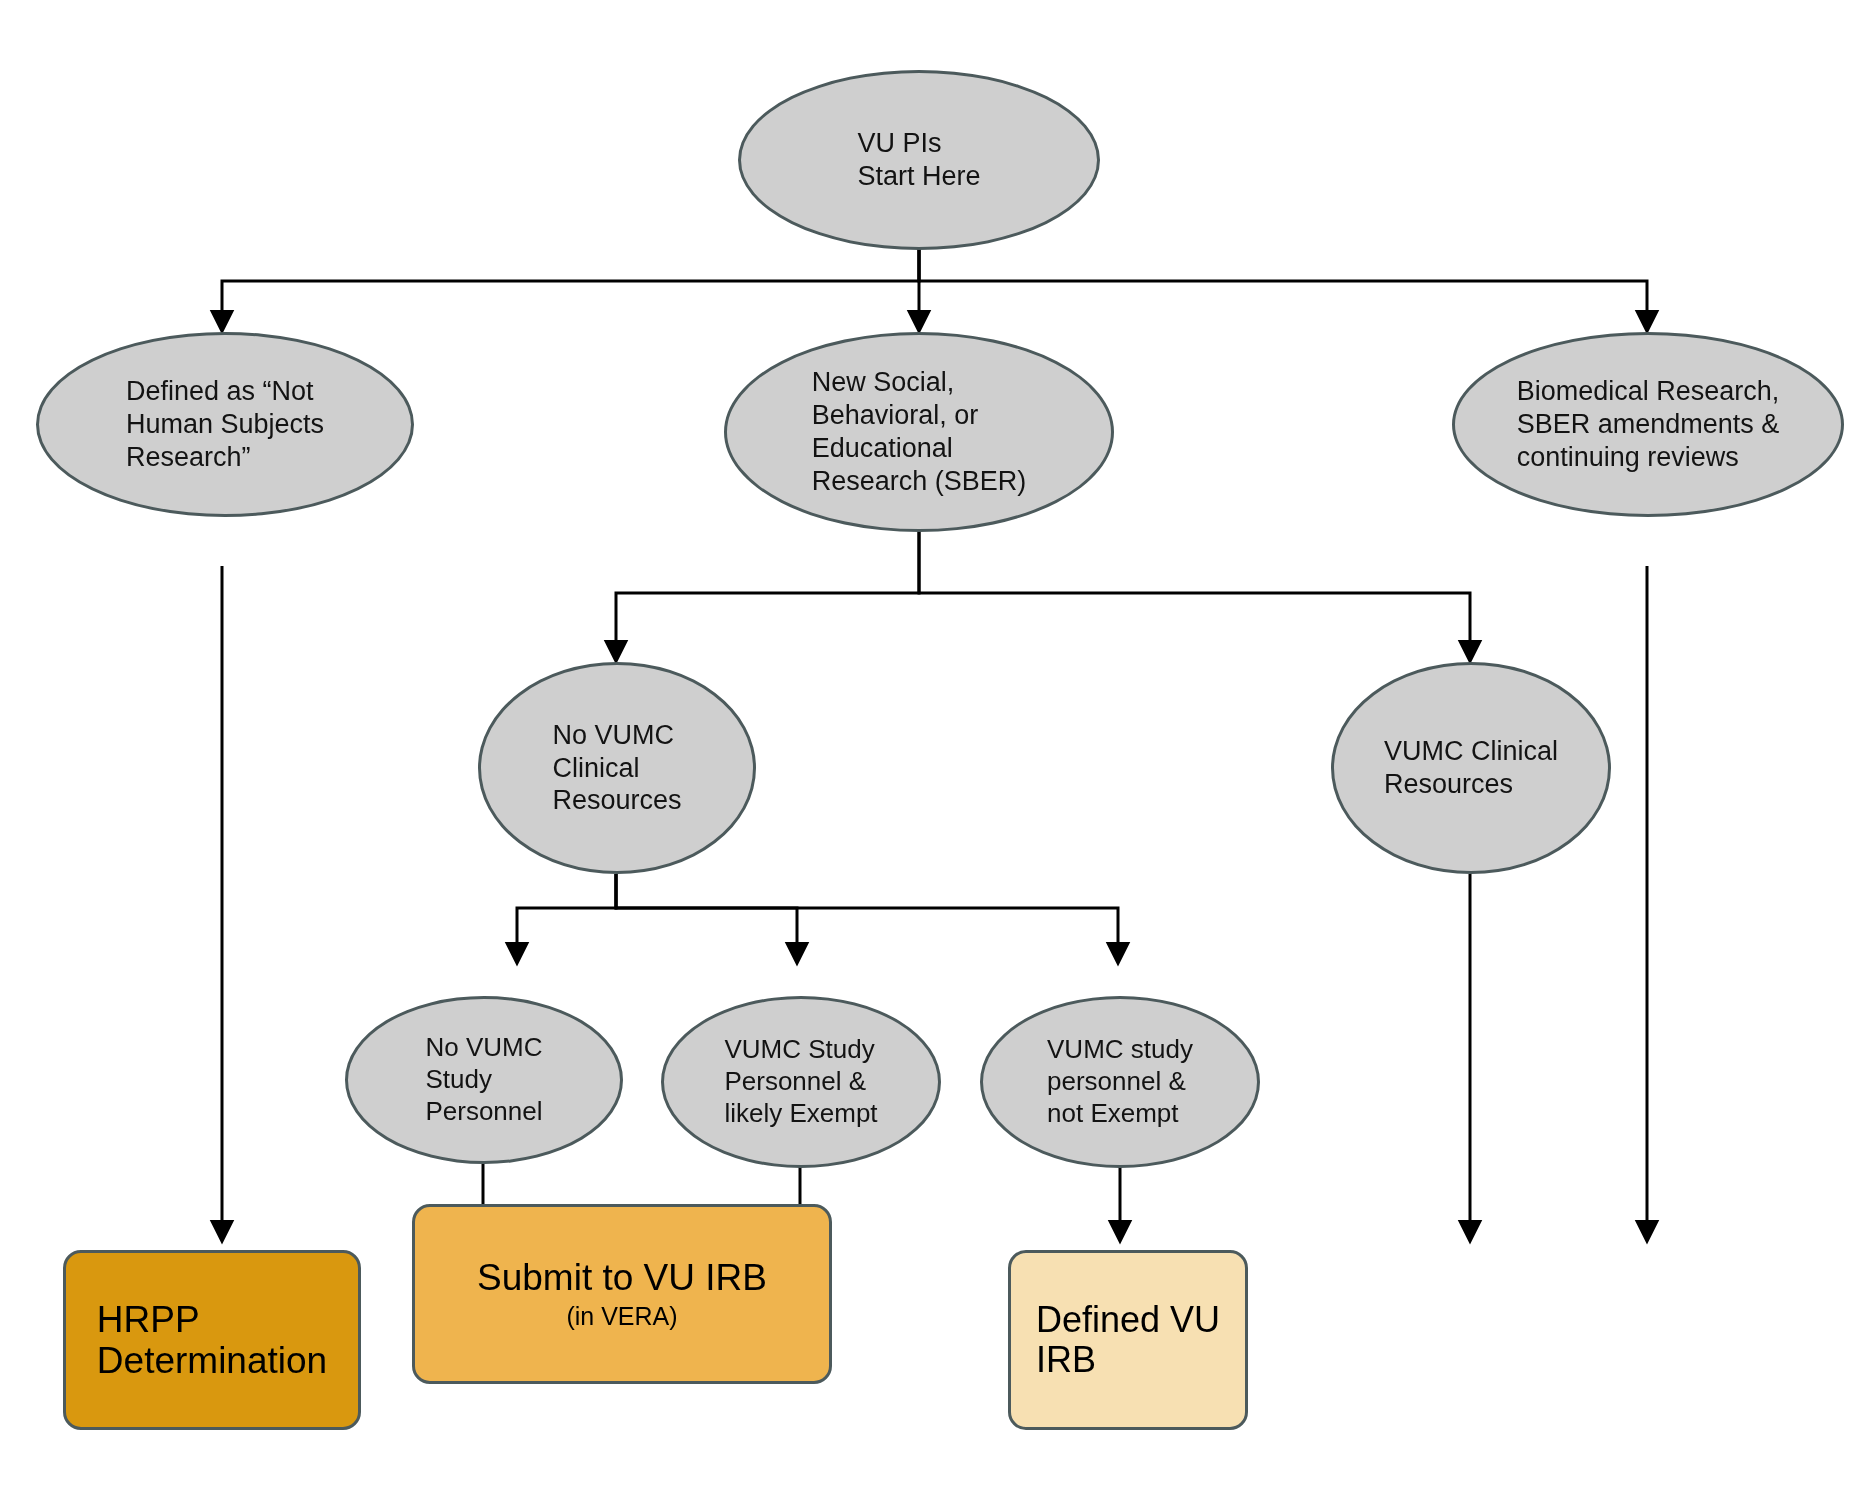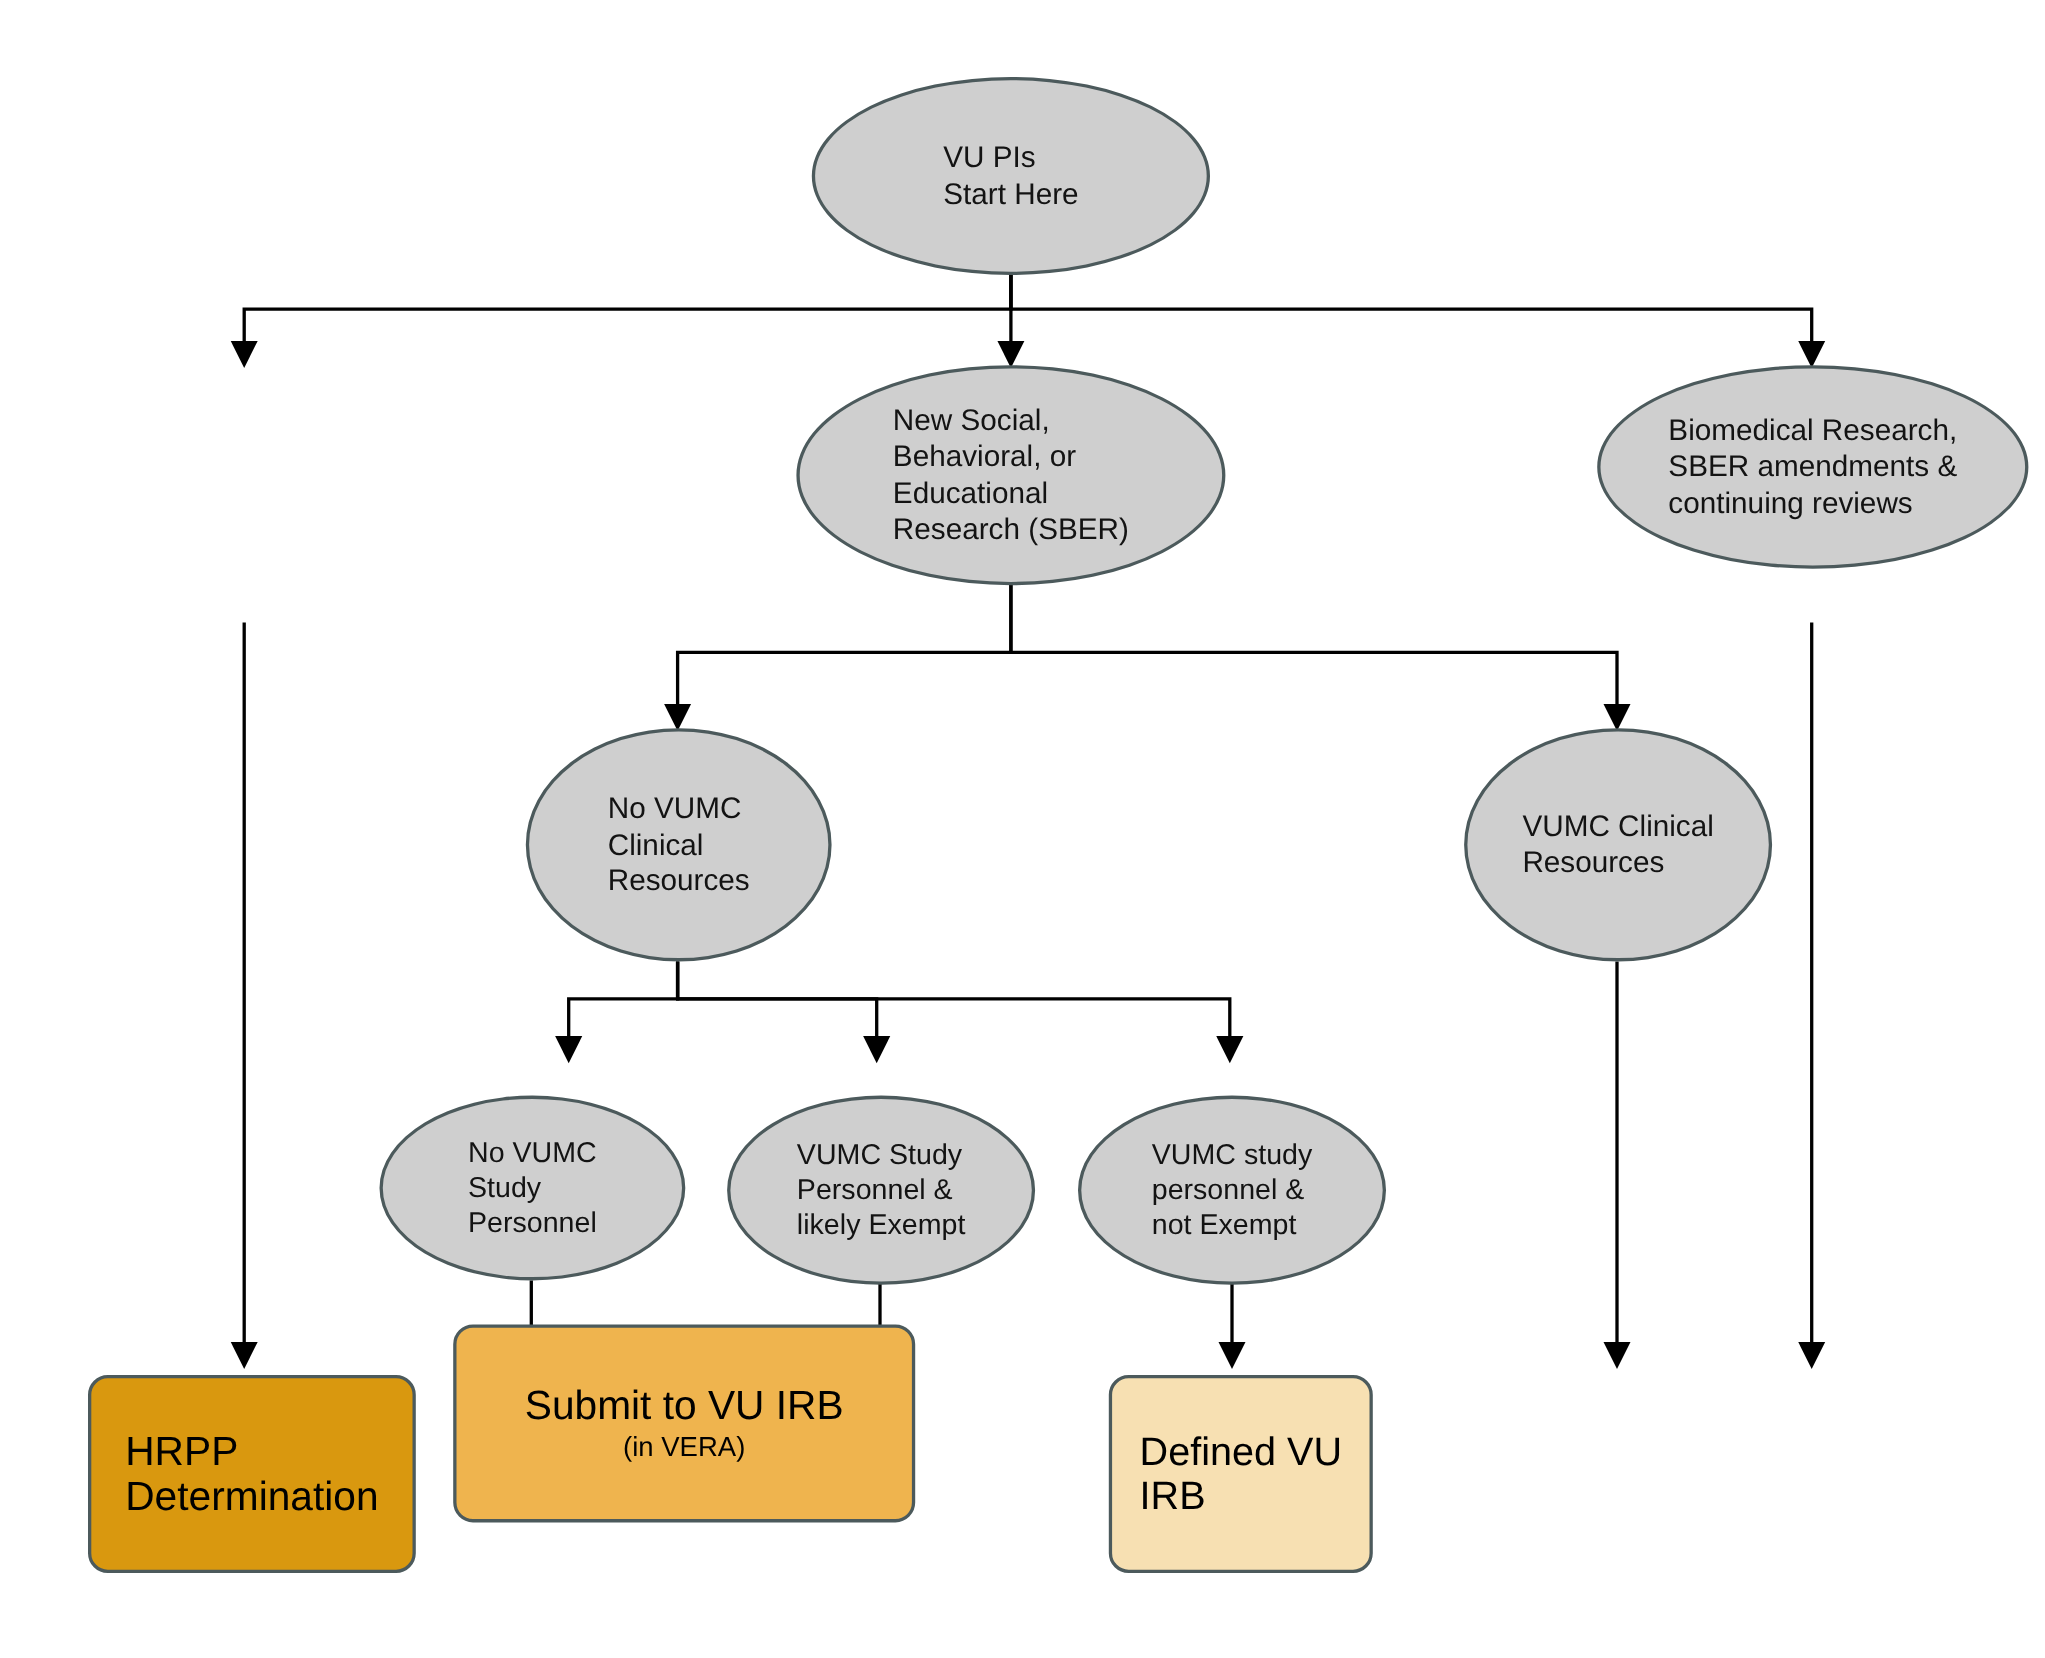--- a/index.html
+++ b/index.html
@@ -104,20 +104,25 @@
 
       <path d="M 1647 566 L 1647 1240" marker-end="url(#arrow)"></path>
     </g>
   </svg>
 
   <div class="node ellipse" style="left:738px; top:70px; width:362px; height:180px;">
     <span class="label">VU PIs
 Start  Here</span>
   </div>
 
+  <div class="node ellipse" style="left:36px; top:332px; width:378px; height:185px;">
+    <span class="label">Defined as “Not
+Human Subjects
+Research”</span>
+  </div>
 
   <div class="node ellipse" style="left:724px; top:332px; width:390px; height:200px;">
     <span class="label">New Social,
 Behavioral, or
 Educational
 Research (SBER)</span>
   </div>
 
   <div class="node ellipse" style="left:1452px; top:332px; width:392px; height:185px;">
     <span class="label">Biomedical Research,
@@ -147,21 +152,21 @@
 Personnel &amp;
 likely Exempt</span>
   </div>
 
   <div class="node ellipse small" style="left:980px; top:996px; width:280px; height:172px;">
     <span class="label">VUMC study
 personnel &amp;
 not Exempt</span>
   </div>
 
-  <div class="node rect" id="box-hrpp" style="left: 80px; top: 1250px; width: 298px; height: 180px; background: rgb(217, 152, 15);">
+  <div class="node rect" id="box-hrpp" style="left: 63px; top: 1250px; width: 298px; height: 180px; background: rgb(217, 152, 15);">
     <span class="label">HRPP
 Determination</span>
   </div>
 
   <div class="node rect" id="box-vu-irb" style="left: 412px; top: 1204px; width: 420px; height: 180px; background: rgb(239, 180, 78);">
     <span class="label">Submit to VU IRB</span>
     <span class="sublabel">(in VERA)</span>
   </div>
 
   <div class="node rect compact" id="box-consult" style="left: 1008px; top: 1250px; width: 240px; height: 180px; background: rgb(247, 224, 178);">

